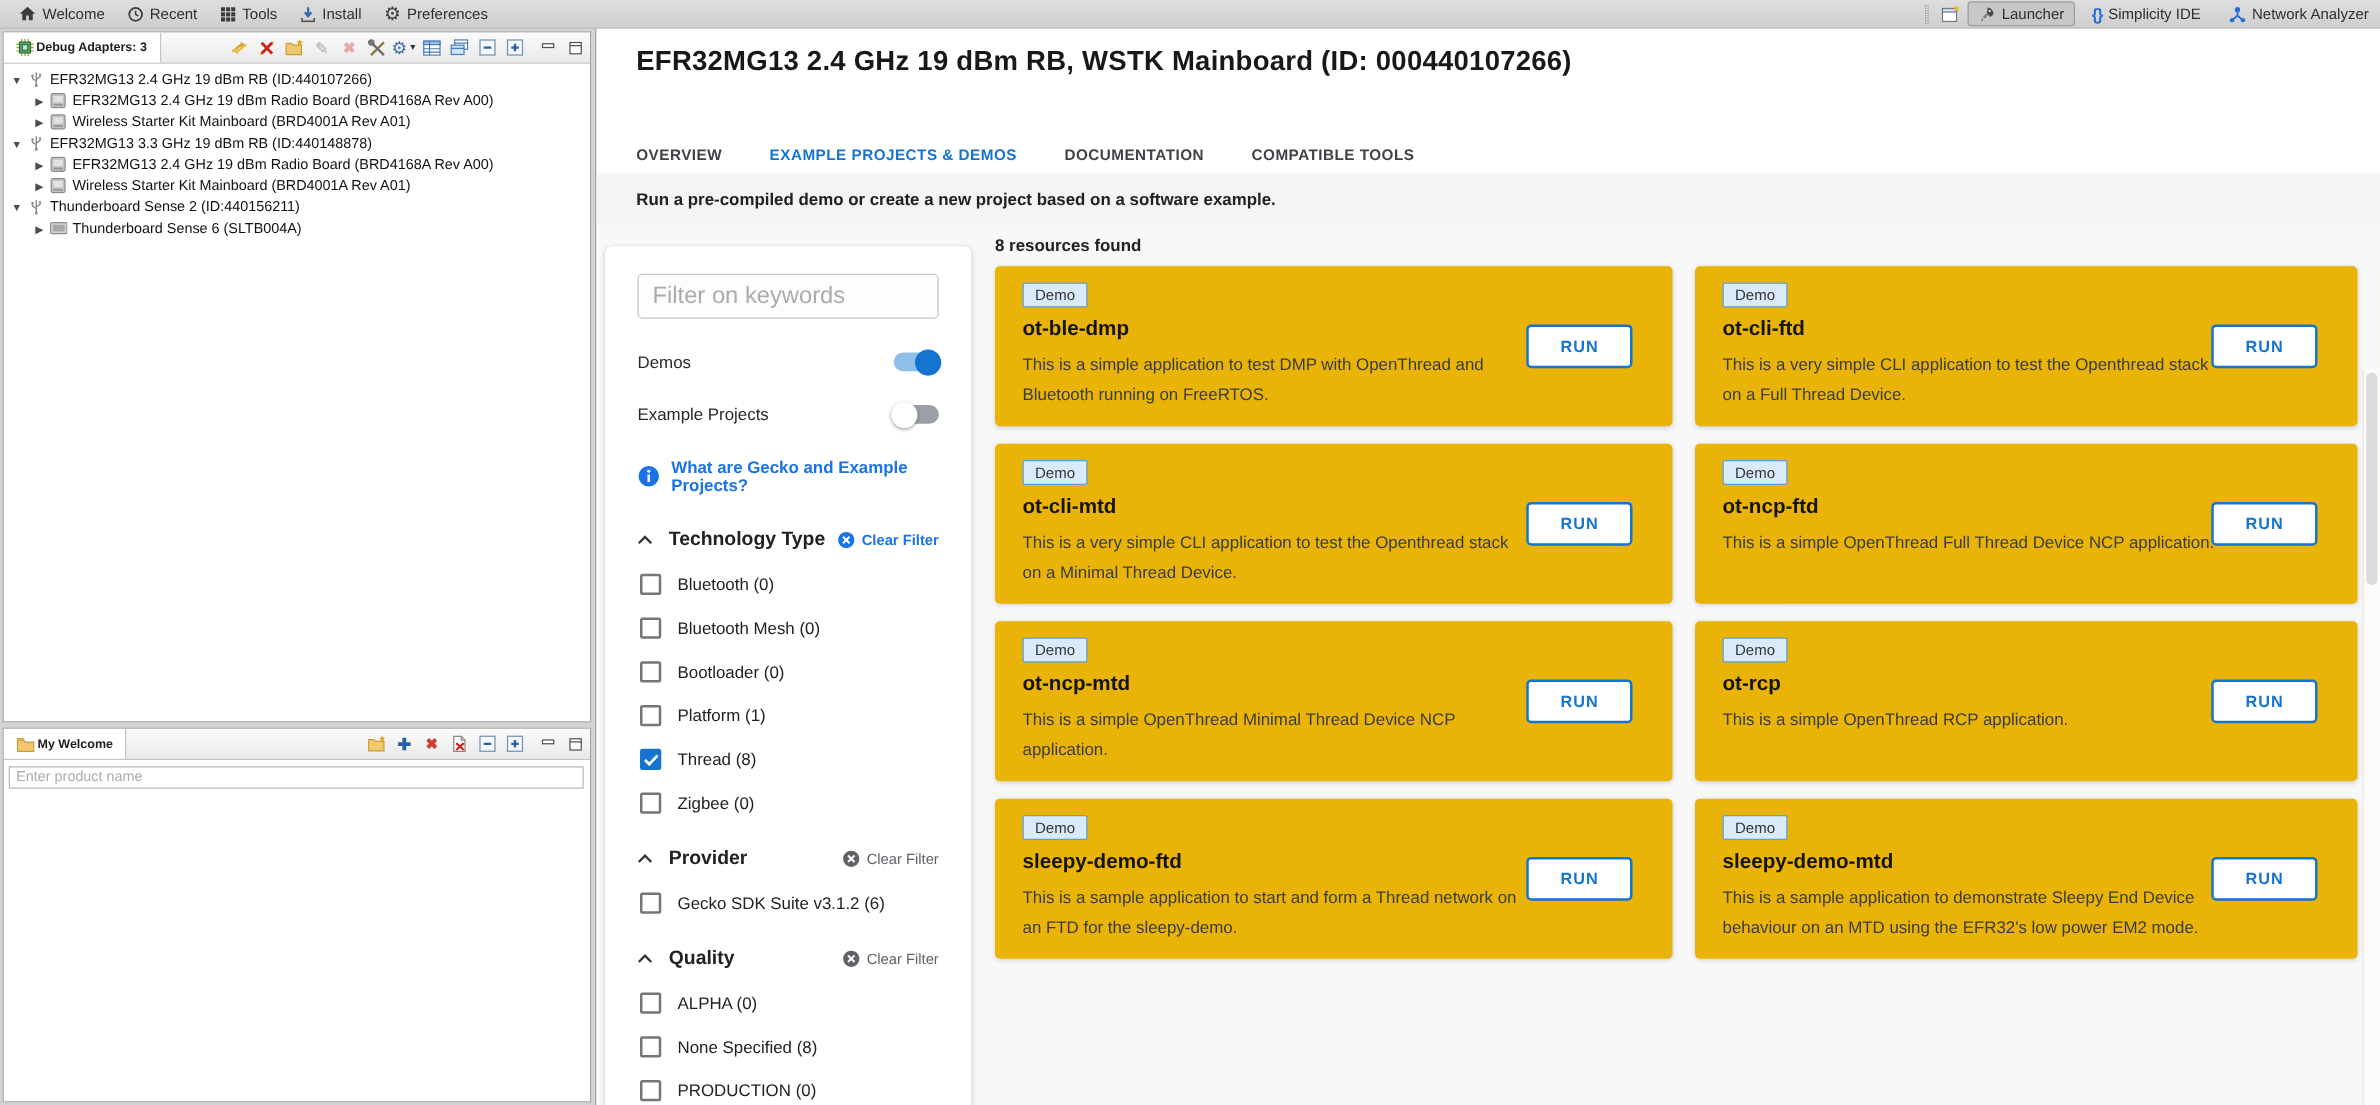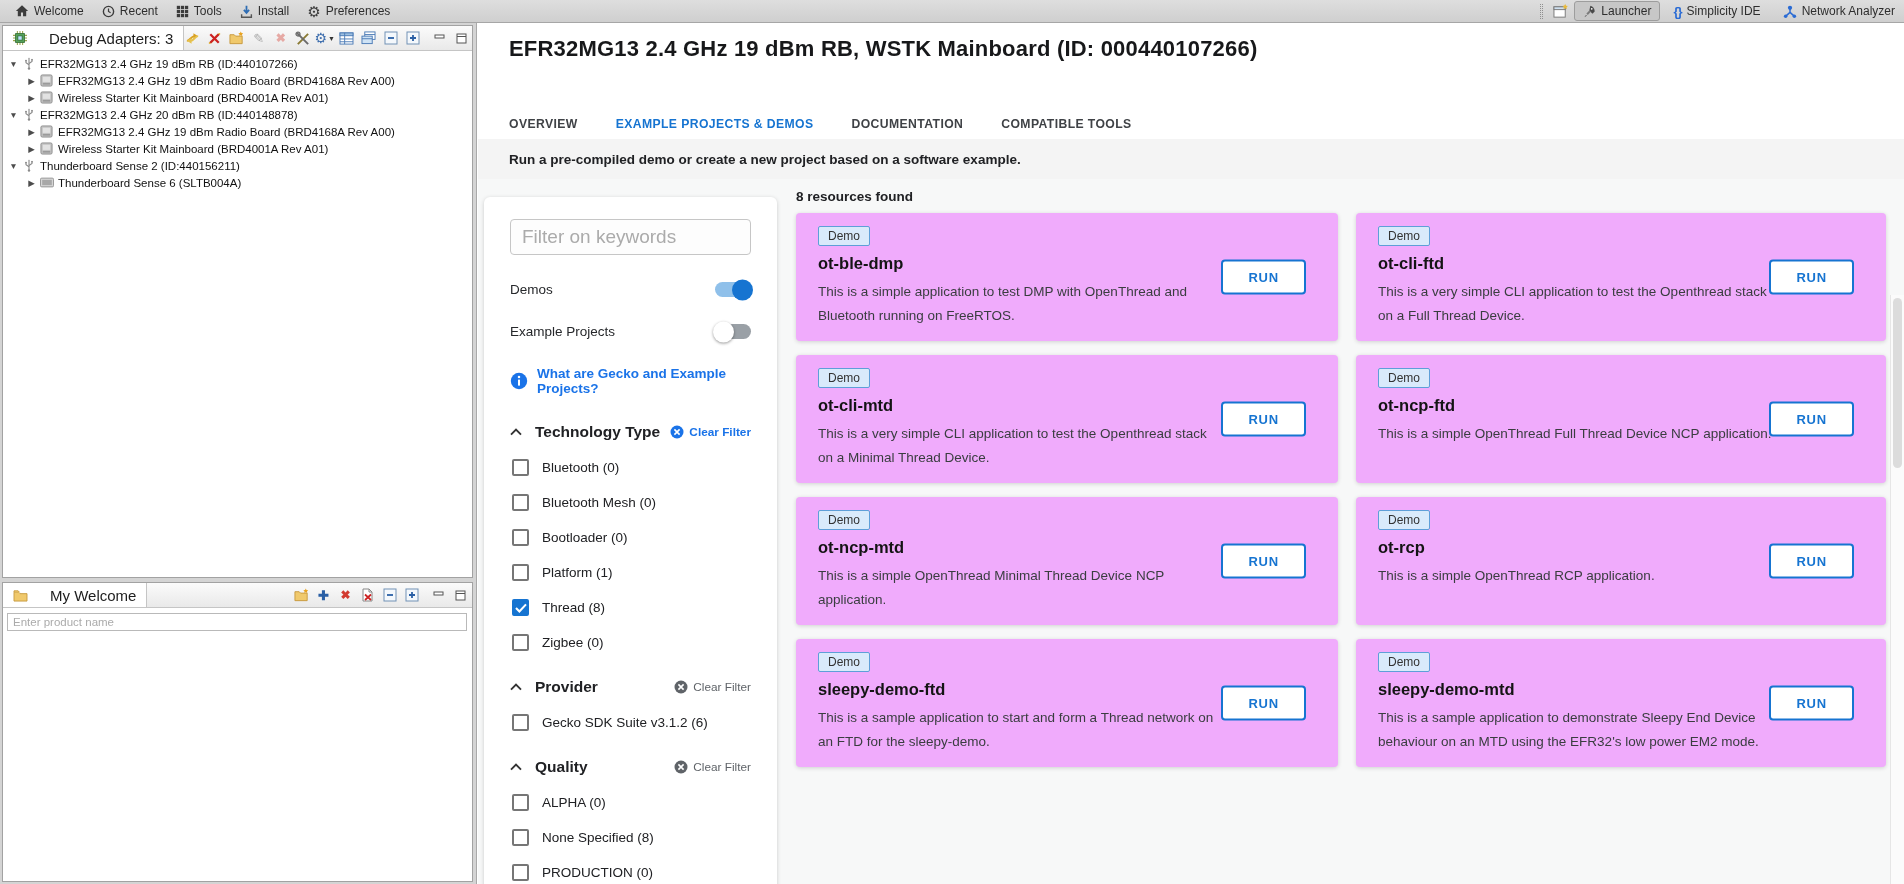--- a/index.html
+++ b/index.html
@@ -23,22 +23,22 @@
   .ic { display:inline-flex; align-items:center; justify-content:center; line-height:1; }
 
   
   .left-col { position:absolute; top:23px; left:0; width:477px; bottom:0;
     background:#d4d4d4; border-right:1px solid #a9a9a9; }
   .panel { position:absolute; left:2px; right:3px; background:#fff; border:1px solid #a2a2a2; overflow:hidden; }
   #debug-panel { top:2px; height:553px; }
   #products-panel { top:559px; bottom:2px; }
   .panel-header { height:25px; background:linear-gradient(#fbfbfb,#e9e9e9);
     border-bottom:1px solid #c5c5c5; display:flex; align-items:center; }
-  .panel-tab { display:flex; align-items:center; gap:22px; padding:0 10px; height:100%;
-    background:#fff; border-right:1px solid #c5c5c5; font-size:15px; color:#1d1d1d; white-space:nowrap; }
+  .panel-tab { display:flex; align-items:center; gap:2px; padding:0 10px; height:100%;
+    background:#fff; border-right:1px solid #c5c5c5; font-size:10px; color:#1d1d1d; white-space:nowrap;font-weight:bold; }
   .panel-tools { margin-left:auto; display:flex; align-items:center; gap:5px; padding-right:3px; }
   .tool { width:17px; height:17px; display:flex; align-items:center; justify-content:center; cursor:default; }
   .win-controls { display:flex; gap:5px; margin-left:7px; padding-right:3px; }
 
   .tree { padding-top:4px; font-size:11.5px; color:#111; }
   .tree-row { display:flex; align-items:center; height:17px; white-space:nowrap; }
   .tw { width:11px; font-size:8.5px; color:#4c4c4c; text-align:center; flex:none; }
   .ti { width:15px; margin:0 4px 0 2px; flex:none; }
   .tree-label { white-space:nowrap; }
 
@@ -81,21 +81,21 @@
   .check-row { display:flex; align-items:center; gap:13px; margin-top:18px; margin-left:2px; }
   .cbox { width:17px; height:17px; border:2px solid #767676; border-radius:2px; background:#fff;
     display:flex; align-items:center; justify-content:center; flex:none; cursor:default; }
   .cbox.checked { background:var(--accent); border-color:var(--accent); }
   .check-label { font-size:13.5px; color:#202124; }
 
   
   .results { position:absolute; left:318px; top:10px; }
   .results-count { font-size:13.5px; font-weight:bold; color:#202124; }
   .cards { margin-top:9px; display:grid; grid-template-columns:542px 530px; grid-auto-rows:128px; gap:14px 18px; }
-  .card { position:relative; background:#f0abfc; border-radius:4px; box-shadow:0 1px 4px rgba(0,0,0,.16); }
+  .card { position:relative; background:#eab308; border-radius:4px; box-shadow:0 1px 4px rgba(0,0,0,.16); }
   .badge { position:absolute; top:13px; left:22px; font-size:12px; color:#333; background:var(--badge-bg);
     border:1px solid var(--badge-border); border-radius:2px; padding:2px 9px; }
   .card-title { position:absolute; top:41px; left:22px; font-size:16.5px; font-weight:bold; color:#141414; }
   .card-desc { position:absolute; top:67px; left:22px; width:404px; font-size:13.5px; line-height:1.78; color:#3a3d40; }
   .run-btn { position:absolute; right:32px; top:50%; transform:translateY(-50%); border:2px solid var(--accent);
     color:var(--accent); background:#fff; font-weight:bold; font-size:13px; letter-spacing:.8px;
     padding:8px 25px; border-radius:4px; font-family:inherit; cursor:pointer; }
   
   .scrollbar { position:absolute; right:0; top:116px; bottom:0; width:14px; background:#fbfbfb; border-left:1px solid #e6e6e6; }
   .scroll-thumb { margin:3px 2px; height:170px; background:#dcdcdc; border-radius:6px; }
@@ -348,21 +348,21 @@
                   <path d="M7 2.5v10"></path>
                   <path d="M7 9 3.5 6.7V5.2"></path>
                   <path d="M7 7.5l3.5-2.3V4"></path>
                 </g>
                 <path d="M7 .5 5.8 2.5h2.4z" fill="#8a8a8a"></path>
                 <circle cx="7" cy="13.3" r="1.4" fill="#8a8a8a"></circle>
                 <circle cx="3.5" cy="4.2" r="1.2" fill="#8a8a8a"></circle>
                 <rect x="9.5" y="2.2" width="2" height="2" fill="#8a8a8a"></rect>
               </svg>
             </span>
-    <span class="tree-label">EFR32MG13 2.4 GHz 20 dBm RB (ID:440148878)</span>
+    <span class="tree-label">EFR32MG13 3.3 GHz 19 dBm RB (ID:440148878)</span>
   </div>
           <div class="tree-row">
     <span class="tw" style="margin-left: 23px;">▶</span>
     <span class="ic ti">
               <svg width="13" height="13" viewBox="0 0 14 14">
                 <rect x="1" y="1" width="12" height="12" rx="1.5" fill="#c3c3c3" stroke="#8c8c8c"></rect>
                 <rect x="3" y="3" width="8" height="5.5" fill="#e2e2e2"></rect>
                 <rect x="3" y="9.8" width="8" height="1.6" fill="#979797"></rect>
               </svg>
             </span>

